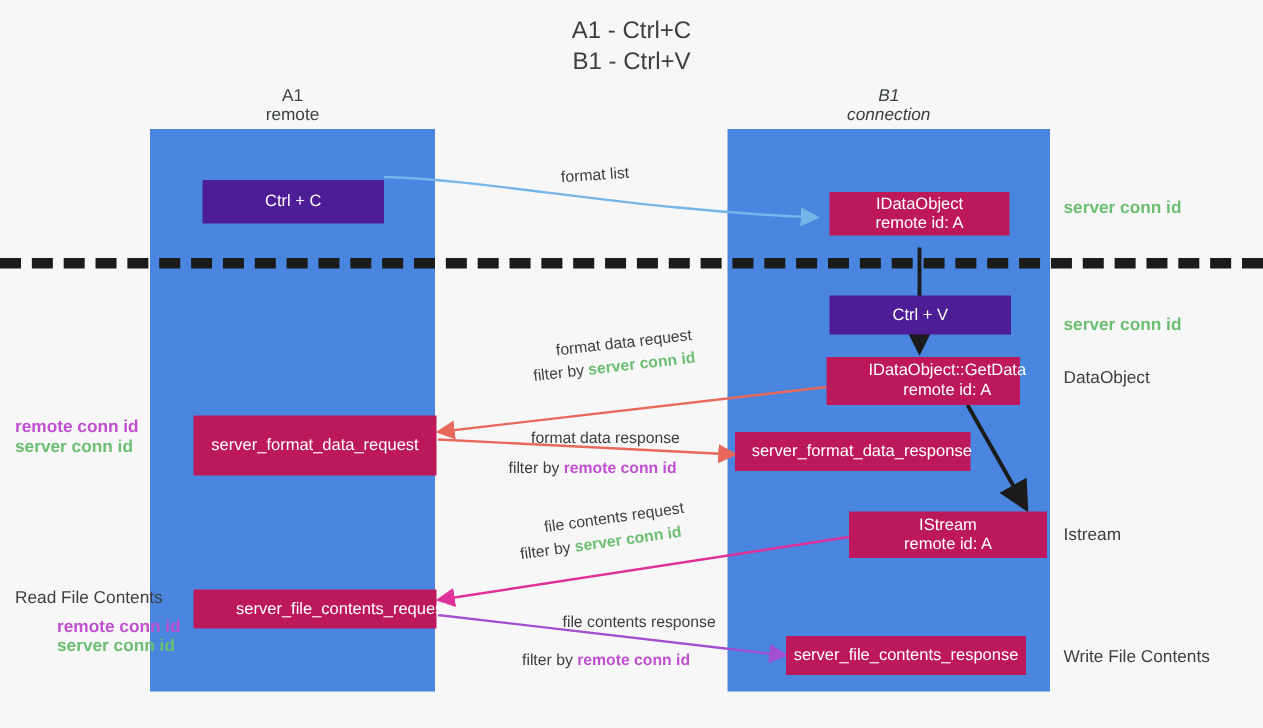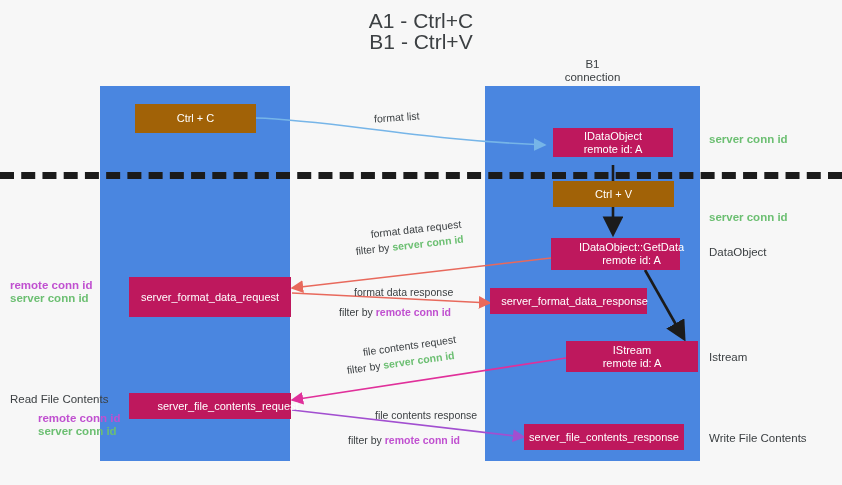--- a/index.html
+++ b/index.html
@@ -13,21 +13,21 @@
     overflow: hidden;
     color: #3c4043;
   }
   .canvas { position: absolute; inset: 0; }
 
   
   .title {
     position: absolute;
     left: 0; right: 0; top: 10px;
     text-align: center;
-    font-size: 21px;
+    font-size: 16px;
     line-height: 21px;
     color: #3c4043;
     white-space: pre;
   }
 
   
   .lane-header {
     position: absolute;
     text-align: center;
     font-size: 11.5px;
@@ -49,21 +49,21 @@
     display: flex;
     flex-direction: column;
     align-items: center;
     justify-content: center;
     font-size: 11px;
     line-height: 13px;
     color: #ffffff;
     text-align: center;
     white-space: pre;
   }
-  .box.green { background: #a16207; }
+  .box.green { background: #4c1d95; margin-top: 16px; }
   .box.orange { background: #be185d; }
 
   
   .edge-label {
     position: absolute;
     font-size: 11.5px;
     line-height: 14px;
     white-space: pre;
   }
   .green-txt { color: #6cbf72; font-weight: bold; }
@@ -95,21 +95,23 @@
   }
 </style>
 </head>
 <body>
 
 <div class="canvas">
 
   <div class="title">A1 - Ctrl+C
 B1 - Ctrl+V</div>
 
-  <div class="lane-header" style="left:485px; top:58px; width:215px;">B1
+  <div class="lane-header" style="left:100px; top:58px; width:190px;">A1
+remote</div>
+  <div class="lane-header" style="left:485px; top:58px; width:215px;font-style:italic;">B1
 connection</div>
 
   <div class="lane" style="left:100px; top:86px; width:190px; height:375px;"></div>
   <div class="lane" style="left:485px; top:86px; width:215px; height:375px;"></div>
 
   <svg class="arrows" viewBox="0 0 842 485">
     <defs>
       <marker id="ar-blue" markerWidth="9" markerHeight="9" refX="7" refY="4" orient="auto">
         <path d="M0,0 L8,4 L0,8 z" fill="#76b5e8"></path>
       </marker>

